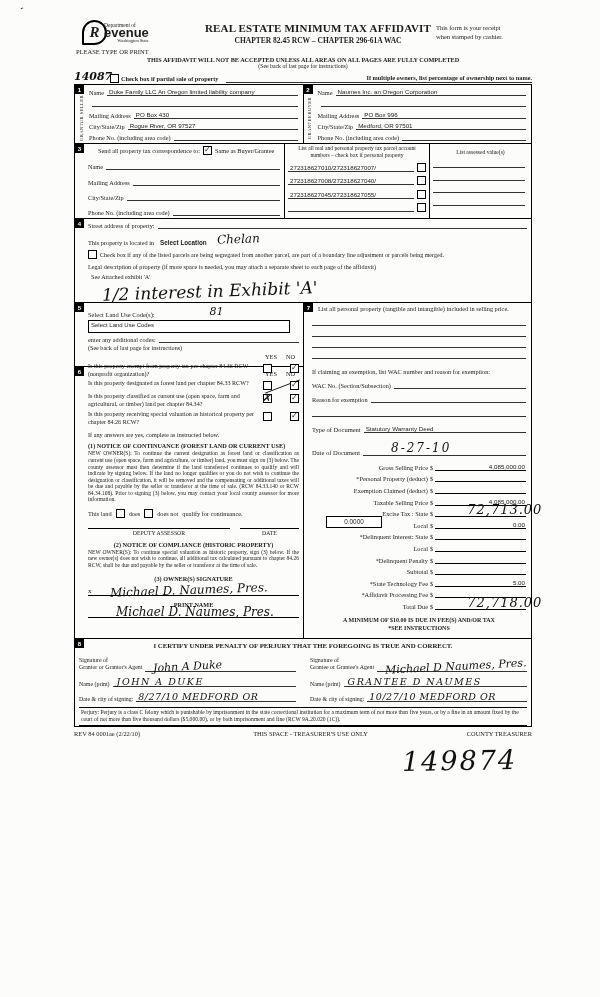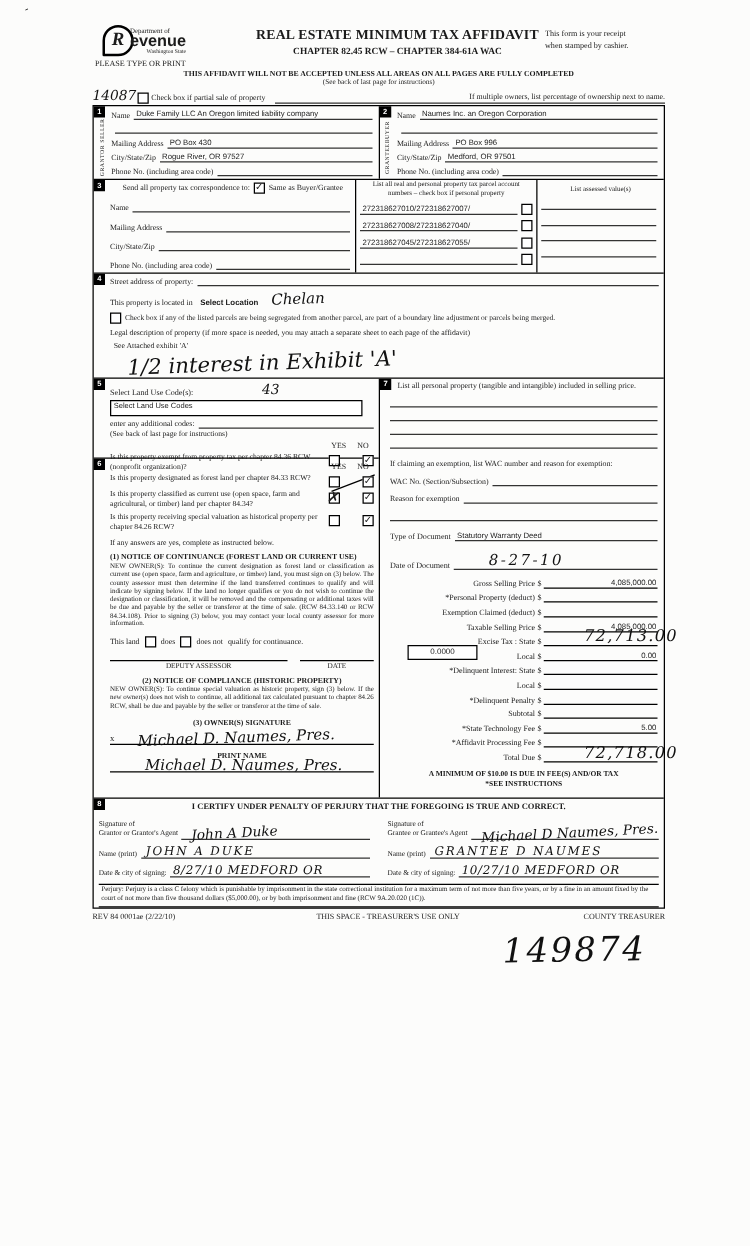--- a/index.html
+++ b/index.html
@@ -15,21 +15,21 @@
   .logo-dept{font-size:5.5px;display:block;}
   .logo-name{font:bold 13px "Liberation Sans",sans-serif;display:block;line-height:10px;}
   .logo-state{font-size:4.5px;display:block;text-align:right;}
   .please{font-size:6.5px;margin-top:3px;margin-left:2px;}
   .titleblk{flex:1;text-align:center;padding-top:14px;}
   .title{font-weight:bold;font-size:11px;letter-spacing:0.2px;}
   .chapter{font-weight:bold;font-size:7.5px;margin-top:2px;}
   .receipt{width:96px;font-size:6.5px;padding-top:16px;line-height:1.35;}
   .warn{text-align:center;font-weight:bold;font-size:6.2px;margin-top:1px;}
   .seeback{text-align:center;font-size:5.8px;}
-  .hdr2{display:flex;align-items:flex-end;font-size:6.3px;margin-top:1px;height:13px;}
+  .hdr2{display:flex;align-items:flex-end;font-size:6.3px;margin-top:1px;height:13px;font-weight:bold;}
   .hwnum{font-size:11px;width:36px;}
   .partial{display:flex;align-items:center;gap:2px;}
   .multiown{flex:1;text-align:right;border-bottom:1px solid #333;padding-bottom:1px;margin-left:8px;}
   
   .box{border:1.5px solid #000;margin-top:1px;}
   .sec{position:relative;}
   .badge{position:absolute;top:0;left:0;width:9px;height:9px;background:#000;color:#fff;font:bold 6px "Liberation Sans",sans-serif;display:flex;align-items:center;justify-content:center;z-index:3;}
   .cb{display:inline-block;width:7px;height:7px;border:1px solid #000;vertical-align:middle;position:relative;background:#fff;flex:none;}
   .ck{position:absolute;font-style:normal;font-size:8px;line-height:7px;left:0px;top:-1px;font-family:"DejaVu Sans",sans-serif;}
   .scrib{position:absolute;font-style:normal;font-weight:bold;font-size:12px;line-height:7px;left:-2px;top:0px;transform:rotate(12deg);font-family:"DejaVu Sans",sans-serif;}
@@ -141,21 +141,21 @@
           <span class="logo-txt">
             <span class="logo-dept">Department of</span>
             <span class="logo-name">evenue</span>
             <span class="logo-state">Washington State</span>
           </span>
         </div>
         <div class="please">PLEASE TYPE OR PRINT</div>
       </div>
       <div class="titleblk">
         <div class="title">REAL ESTATE MINIMUM TAX AFFIDAVIT</div>
-        <div class="chapter">CHAPTER 82.45 RCW – CHAPTER 384-61A WAC</div>
+        <div class="chapter">CHAPTER 82.45 RCW – CHAPTER 296-61A WAC</div>
       </div>
       <div class="receipt">
         <span>This form is your receipt</span><br>
         <span>when stamped by cashier.</span>
       </div>
     </div>
     <div class="warn">THIS AFFIDAVIT WILL NOT BE ACCEPTED UNLESS ALL AREAS ON ALL PAGES ARE FULLY COMPLETED</div>
     <div class="seeback">(See back of last page for instructions)</div>
     <div class="hdr2">
       <span class="hwnum hw">14087</span>
@@ -311,21 +311,21 @@
       </div>
 
       <div class="cols">
         <div class="hw-arrow"></div>
         <div class="colL">
 
           <div class="s5 sec">
             <span class="badge">5</span>
             <div class="lurow">
               <span>Select Land Use Code(s):</span>
-              <span class="hw hw-code">43</span>
+              <span class="hw hw-code">81</span>
             </div>
             <div class="dropdown">Select Land Use Codes</div>
             <div class="frow" style="margin-top:2px;">
                 <span>enter any additional codes:</span>
                 <span class="fill"></span>
               </div>
             <div style="font-size:6.1px;margin-top:2px;">(See back of last page for instructions)</div>
             <div class="ynhead">
                 <span>YES</span>
                 <span>NO</span>

